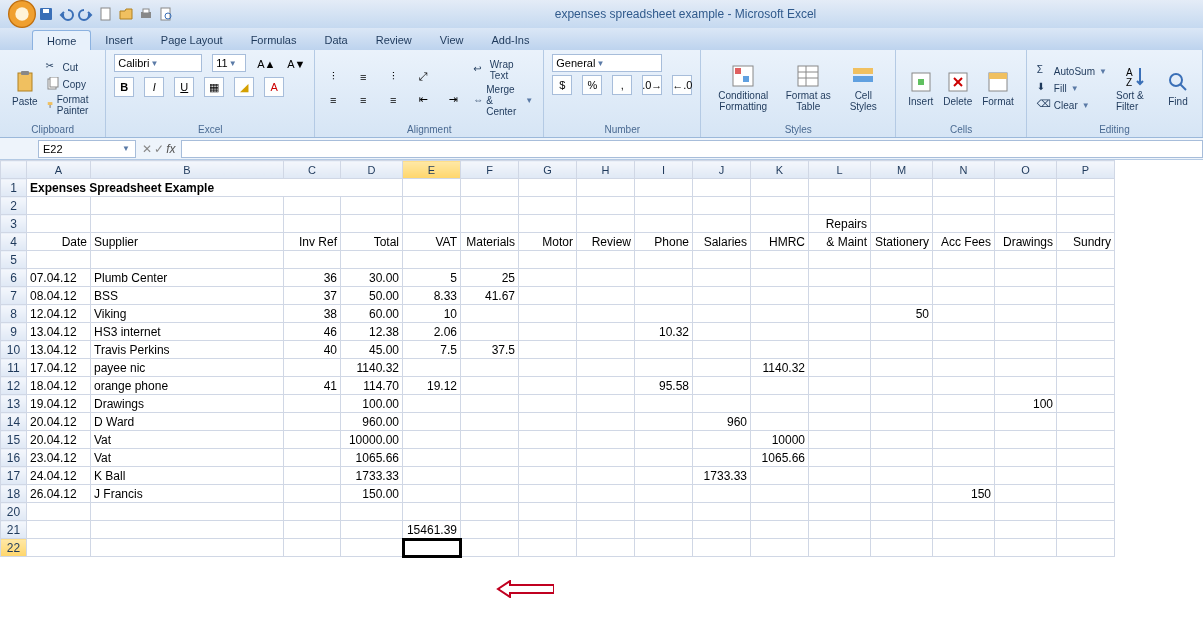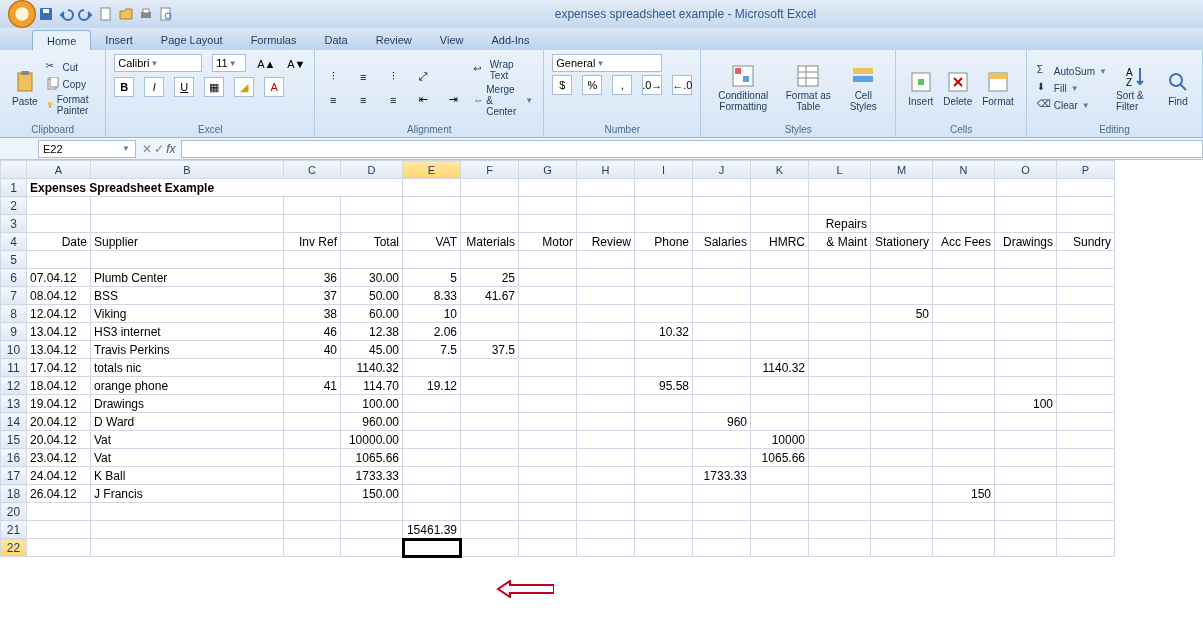--- a/index.html
+++ b/index.html
@@ -606,21 +606,21 @@
           <td class="num"></td>
           <td class="num"></td>
           <td class="num"></td>
           <td class="num"></td>
           <td class="num"></td>
           <td class="num"></td>
         </tr>
         <tr>
           <th class="rowh">11</th>
           <td class="txt">17.04.12</td>
-          <td class="txt">totals nic</td>
+          <td class="txt">payee nic</td>
           <td class="num"></td>
           <td class="num">1140.32</td>
           <td class="num"></td>
           <td class="num"></td>
           <td class="num"></td>
           <td class="num"></td>
           <td class="num"></td>
           <td class="num"></td>
           <td class="num">1140.32</td>
           <td class="num"></td>

